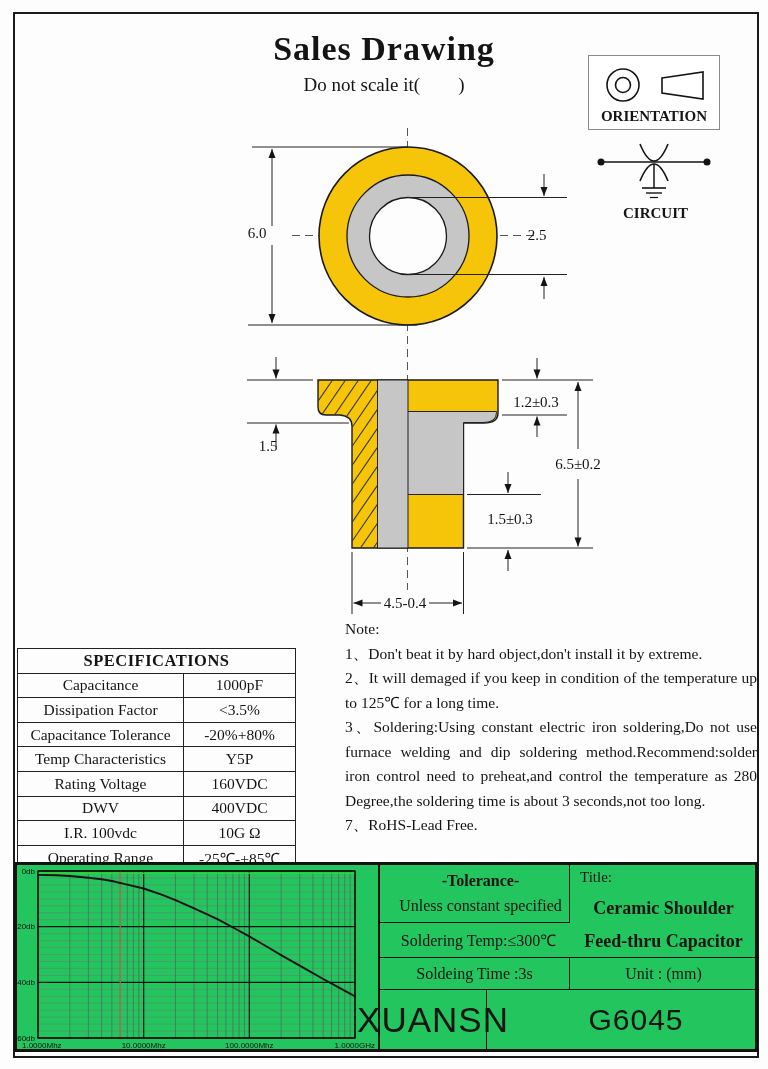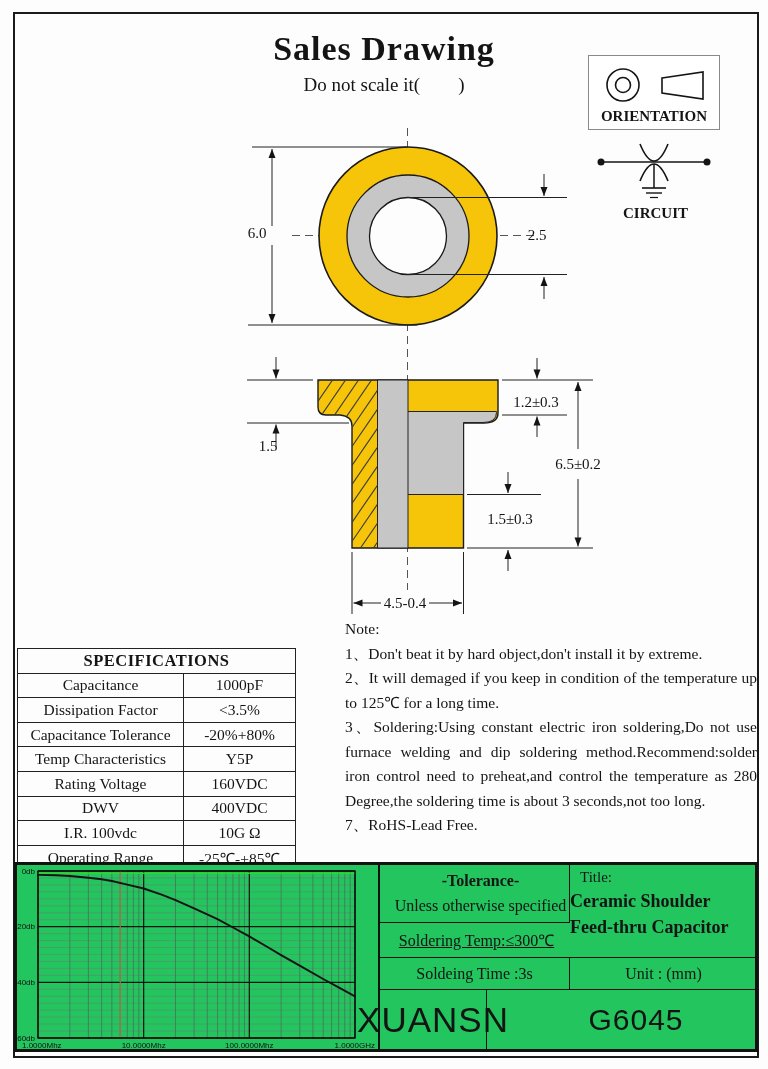--- a/index.html
+++ b/index.html
@@ -23,27 +23,27 @@
               overflow:hidden;white-space:nowrap;}
   .spec-table th{font-size:16.5px;letter-spacing:.5px;}
   .spec-table col.c1{width:166px;}.spec-table col.c2{width:112px;}
   
   .bottom-block{left:14px;top:862px;width:744px;height:190px;border:3px solid #111;background:#22c55e;
                 box-sizing:border-box;display:flex;z-index:5;}
   .chart-pane{position:relative;width:361px;height:100%;}
   .tb-pane{position:relative;flex:1;border-left:2px solid #111;}
   .tb-cell{position:absolute;box-sizing:border-box;font-size:16px;display:flex;align-items:center;justify-content:center;text-align:center;}
   .cell-tol{left:0;top:0;width:190px;height:58px;border-bottom:1px solid #111;border-right:1px solid #111;flex-direction:column;justify-content:space-evenly;padding-left:12px;}
-  .cell-temp{left:0;top:58px;width:198px;height:35px;border-bottom:1px solid #111;border-right:5px solid #22c55e;text-decoration:underline;}
+  .cell-temp{left:0;top:58px;width:198px;height:35px;border-bottom:1px solid #111;border-right:1px solid #22c55e;}
   .cell-time{left:0;top:93px;width:190px;height:32px;border-bottom:1px solid #111;border-right:1px solid #111;}
   .cell-brand{left:0;top:125px;width:107px;height:59px;border-right:1px solid #111;
               font-family:"Liberation Sans",sans-serif;font-size:35px;letter-spacing:1px;}
   .cell-title{left:190px;top:0;width:187px;height:93px;border-bottom:1px solid #111;display:block;text-align:left;}
   .cell-title .tlabel{margin:4px 0 0 10px;font-size:15px;}
-  .cell-title .pline{text-align:left;font-weight:bold;font-size:18px;margin-top:5px;}
+  .cell-title .pline{text-align:center;font-weight:bold;font-size:18px;margin-top:12px;}
   .cell-unit{left:190px;top:93px;width:187px;height:32px;border-bottom:1px solid #111;}
   .cell-part{left:135px;top:125px;width:242px;height:59px;
              font-family:"Liberation Sans",sans-serif;font-size:30px;letter-spacing:1px;}
   .bold{font-weight:bold;}
   svg text.dim{font-family:"Liberation Serif",serif;font-size:15px;fill:#141414;}
 </style>
 </head>
 <body>
 
 <div class="page">
@@ -288,21 +288,21 @@
           <text x="18" y="175.5" text-anchor="end" font-size="8" fill="#111">-60db</text>
           <text y="183" font-size="8" fill="#111" x="5" text-anchor="start">1.0000Mhz</text>
           <text y="183" font-size="8" fill="#111" x="126.66666666666666" text-anchor="middle">10.0000Mhz</text>
           <text y="183" font-size="8" fill="#111" x="232.33333333333331" text-anchor="middle">100.0000Mhz</text>
           <text y="183" font-size="8" fill="#111" x="358" text-anchor="end">1.0000GHz</text>
         </svg>
     </div>
     <div class="tb-pane">
       <div class="tb-cell cell-tol">
         <div class="bold">-Tolerance-</div>
-        <div>Unless otherwise specified</div>
+        <div>Unless constant specified</div>
       </div>
       <div class="tb-cell cell-temp">Soldering Temp:≤300℃</div>
       <div class="tb-cell cell-time">Soldeing Time :3s</div>
       <div class="tb-cell cell-brand">XUANSN</div>
       <div class="tb-cell cell-title">
         <div class="tlabel">Title:</div>
         <div class="pline">Ceramic Shoulder</div>
         <div class="pline">Feed-thru Capacitor</div>
       </div>
       <div class="tb-cell cell-unit">Unit : (mm)</div>

